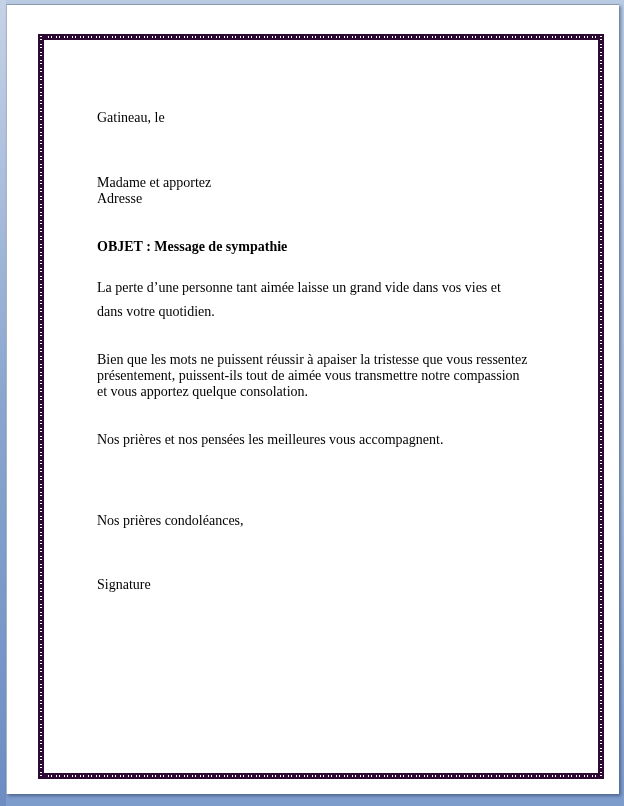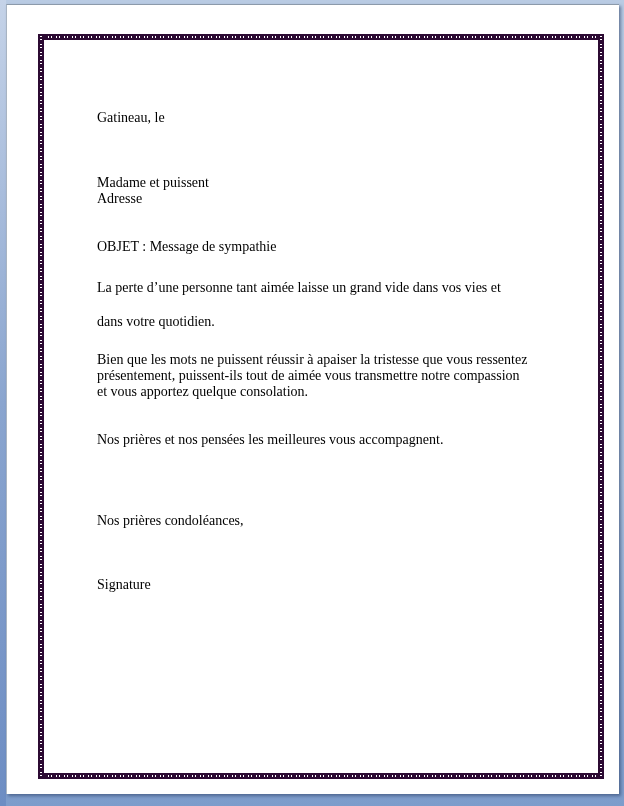--- a/index.html
+++ b/index.html
@@ -45,46 +45,46 @@
       background-position: 2px 0;
     }
     .band.left { left: 0; }
     .band.right { right: 0; }
 
     .letter {
       position: absolute; left: 97px; top: 0; width: 440px;
       font-size: 14px; line-height: 16px; color: #000;
     }
     .line { position: absolute; left: 0; white-space: nowrap; text-align: center; }
-    .bold { font-weight: normal; }
+    .bold { font-weight: bold; }
   </style>
 </head>
 <body>
 
 <div class="bg-left"></div>
 
 <div class="page">
   <div class="frame">
     <div class="band top"></div>
     <div class="band bottom"></div>
     <div class="band left"></div>
     <div class="band right"></div>
   </div>
 </div>
 
 <div class="letter">
   <div class="line" style="top:110px">Gatineau, le</div>
 
-  <div class="line" style="top:175px">Madame  et puissent</div>
+  <div class="line" style="top:175px">Madame  et apportez</div>
   <div class="line" style="top:191px">Adresse</div>
 
   <div class="line bold" style="top:239px">OBJET : Message  de sympathie</div>
 
   <div class="line" style="top:280px">La perte d’une personne tant aimée laisse un grand vide dans vos vies et</div>
-  <div class="line" style="top:314px">dans votre quotidien.</div>
+  <div class="line" style="top:304px">dans votre quotidien.</div>
 
   <div class="line" style="top:352px">Bien que les mots ne puissent  réussir à apaiser la tristesse que vous ressentez</div>
   <div class="line" style="top:368px">présentement, puissent-ils tout de aimée vous transmettre notre compassion</div>
   <div class="line" style="top:384px">et vous apportez quelque consolation.</div>
 
   <div class="line" style="top:432px">Nos prières et nos pensées  les meilleures vous accompagnent.</div>
 
   <div class="line" style="top:513px">Nos prières  condoléances,</div>
 
   <div class="line" style="top:577px">Signature</div>

